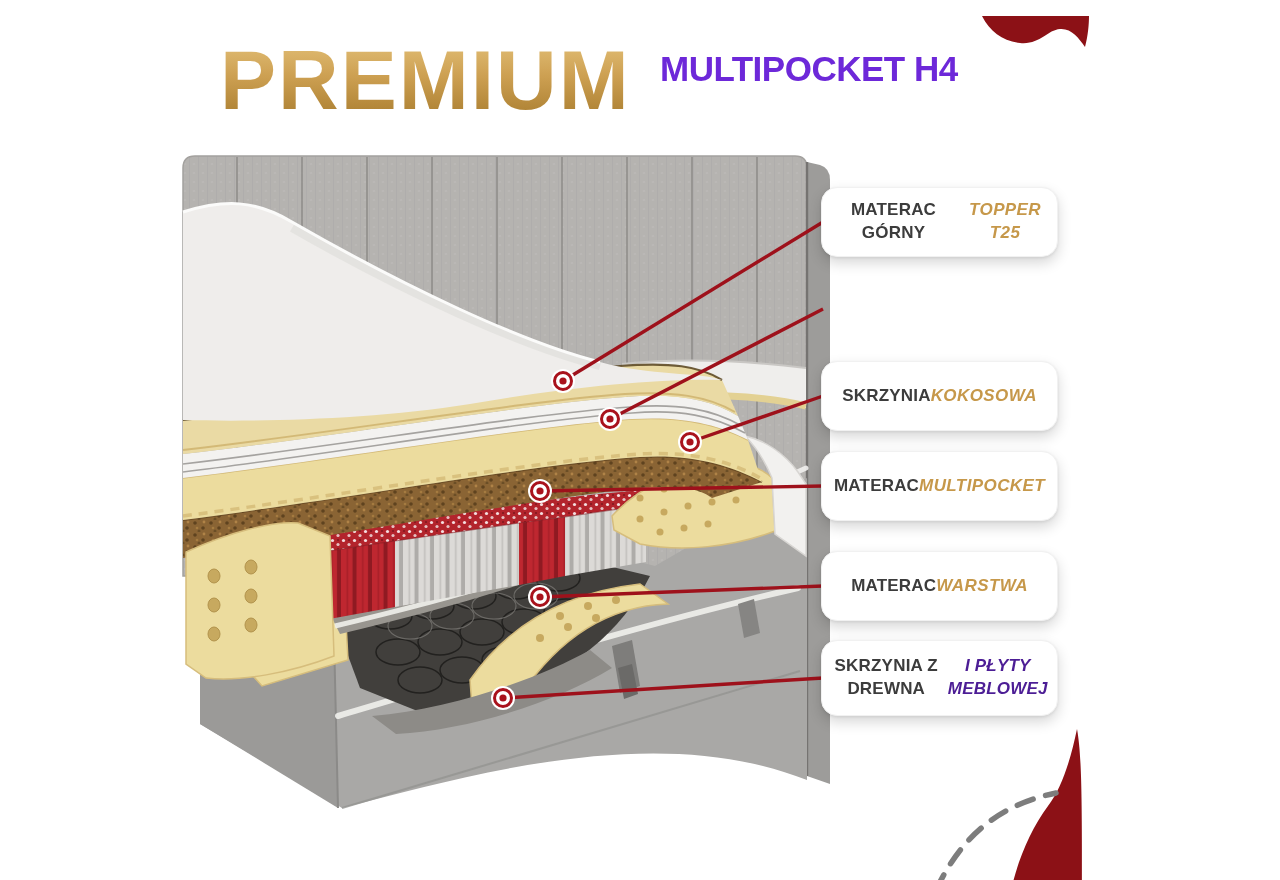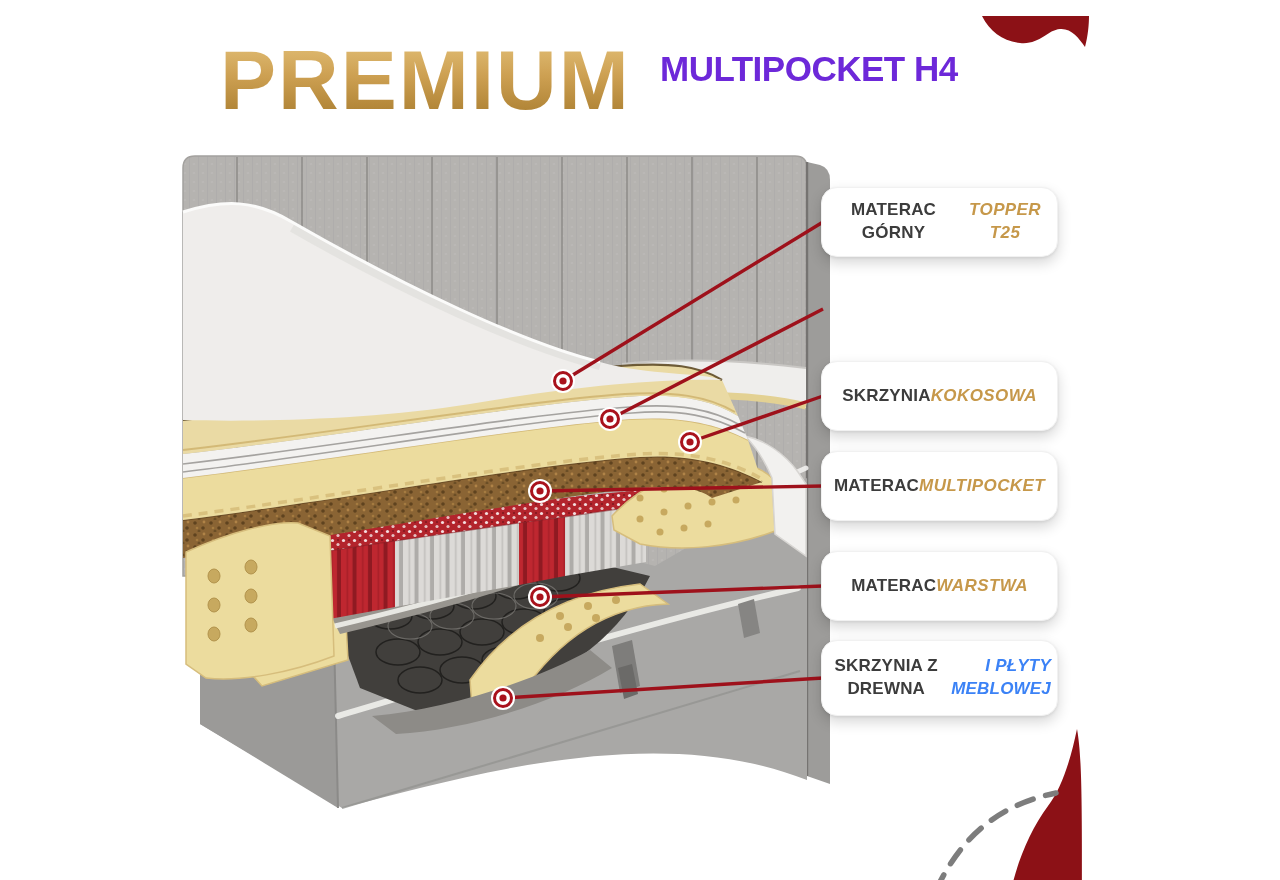--- a/index.html
+++ b/index.html
@@ -28,21 +28,21 @@
   
   .card{
     position:absolute;left:821px;width:237px;min-height:70px;
     background:#ffffff;border-radius:16px;border:1px solid #f1f1f1;
     box-shadow:0 6px 14px rgba(0,0,0,.16),0 1px 3px rgba(0,0,0,.08);
     display:flex;flex-direction:row;align-items:center;justify-content:center;
     text-align:center;padding:8px 6px;box-sizing:border-box;z-index:3;
   }
   .card .l1{font-size:17px;font-weight:bold;color:#3c3c3c;letter-spacing:.2px;line-height:1.35;}
   .card .l2{font-size:17px;font-weight:bold;color:#c6984a;letter-spacing:.4px;line-height:1.35;font-style:italic;}
-  .card .l2.plain{color:#3b82f6;letter-spacing:.2px;text-align:right;}
+  .card .l2.plain{color:#4c1d95;letter-spacing:.2px;}
   .c1{top:171px}.c2{top:258px}.c3{top:345px}.c4{top:435px}.c5{top:535px}.c6{top:624px;min-height:76px}
 </style>
 </head>
 <body>
 
 <div class="canvas">
 
   <svg class="scene" viewBox="0 0 1280 880" aria-hidden="true">
     <defs>
       <pattern id="coirtex" width="16" height="12" patternUnits="userSpaceOnUse">

